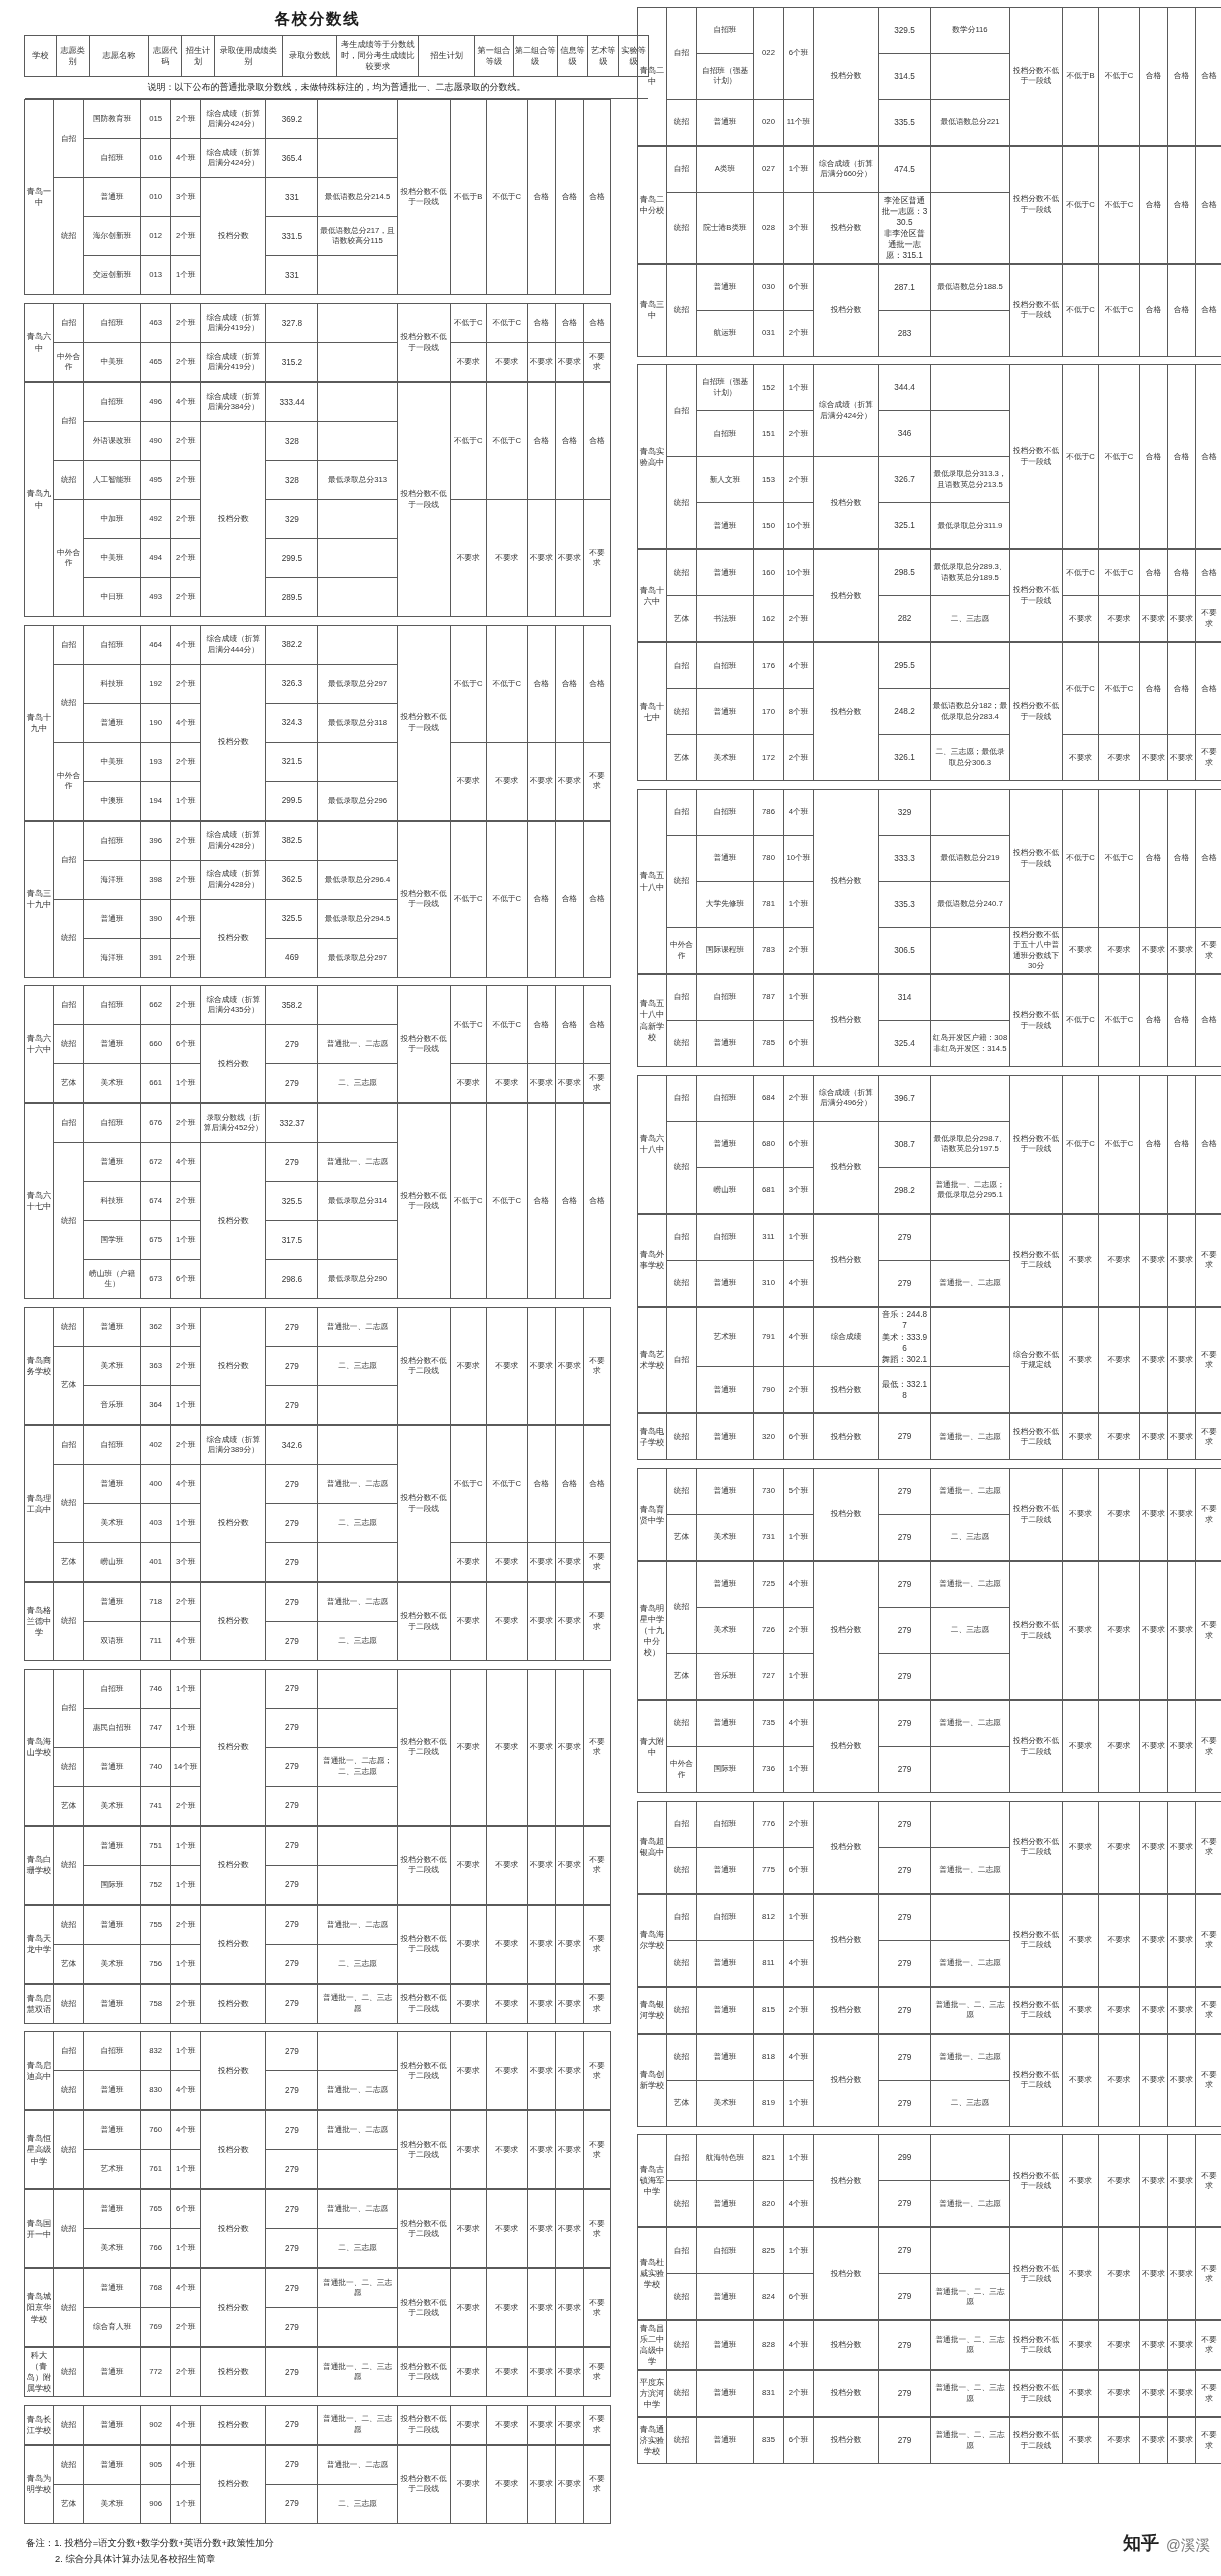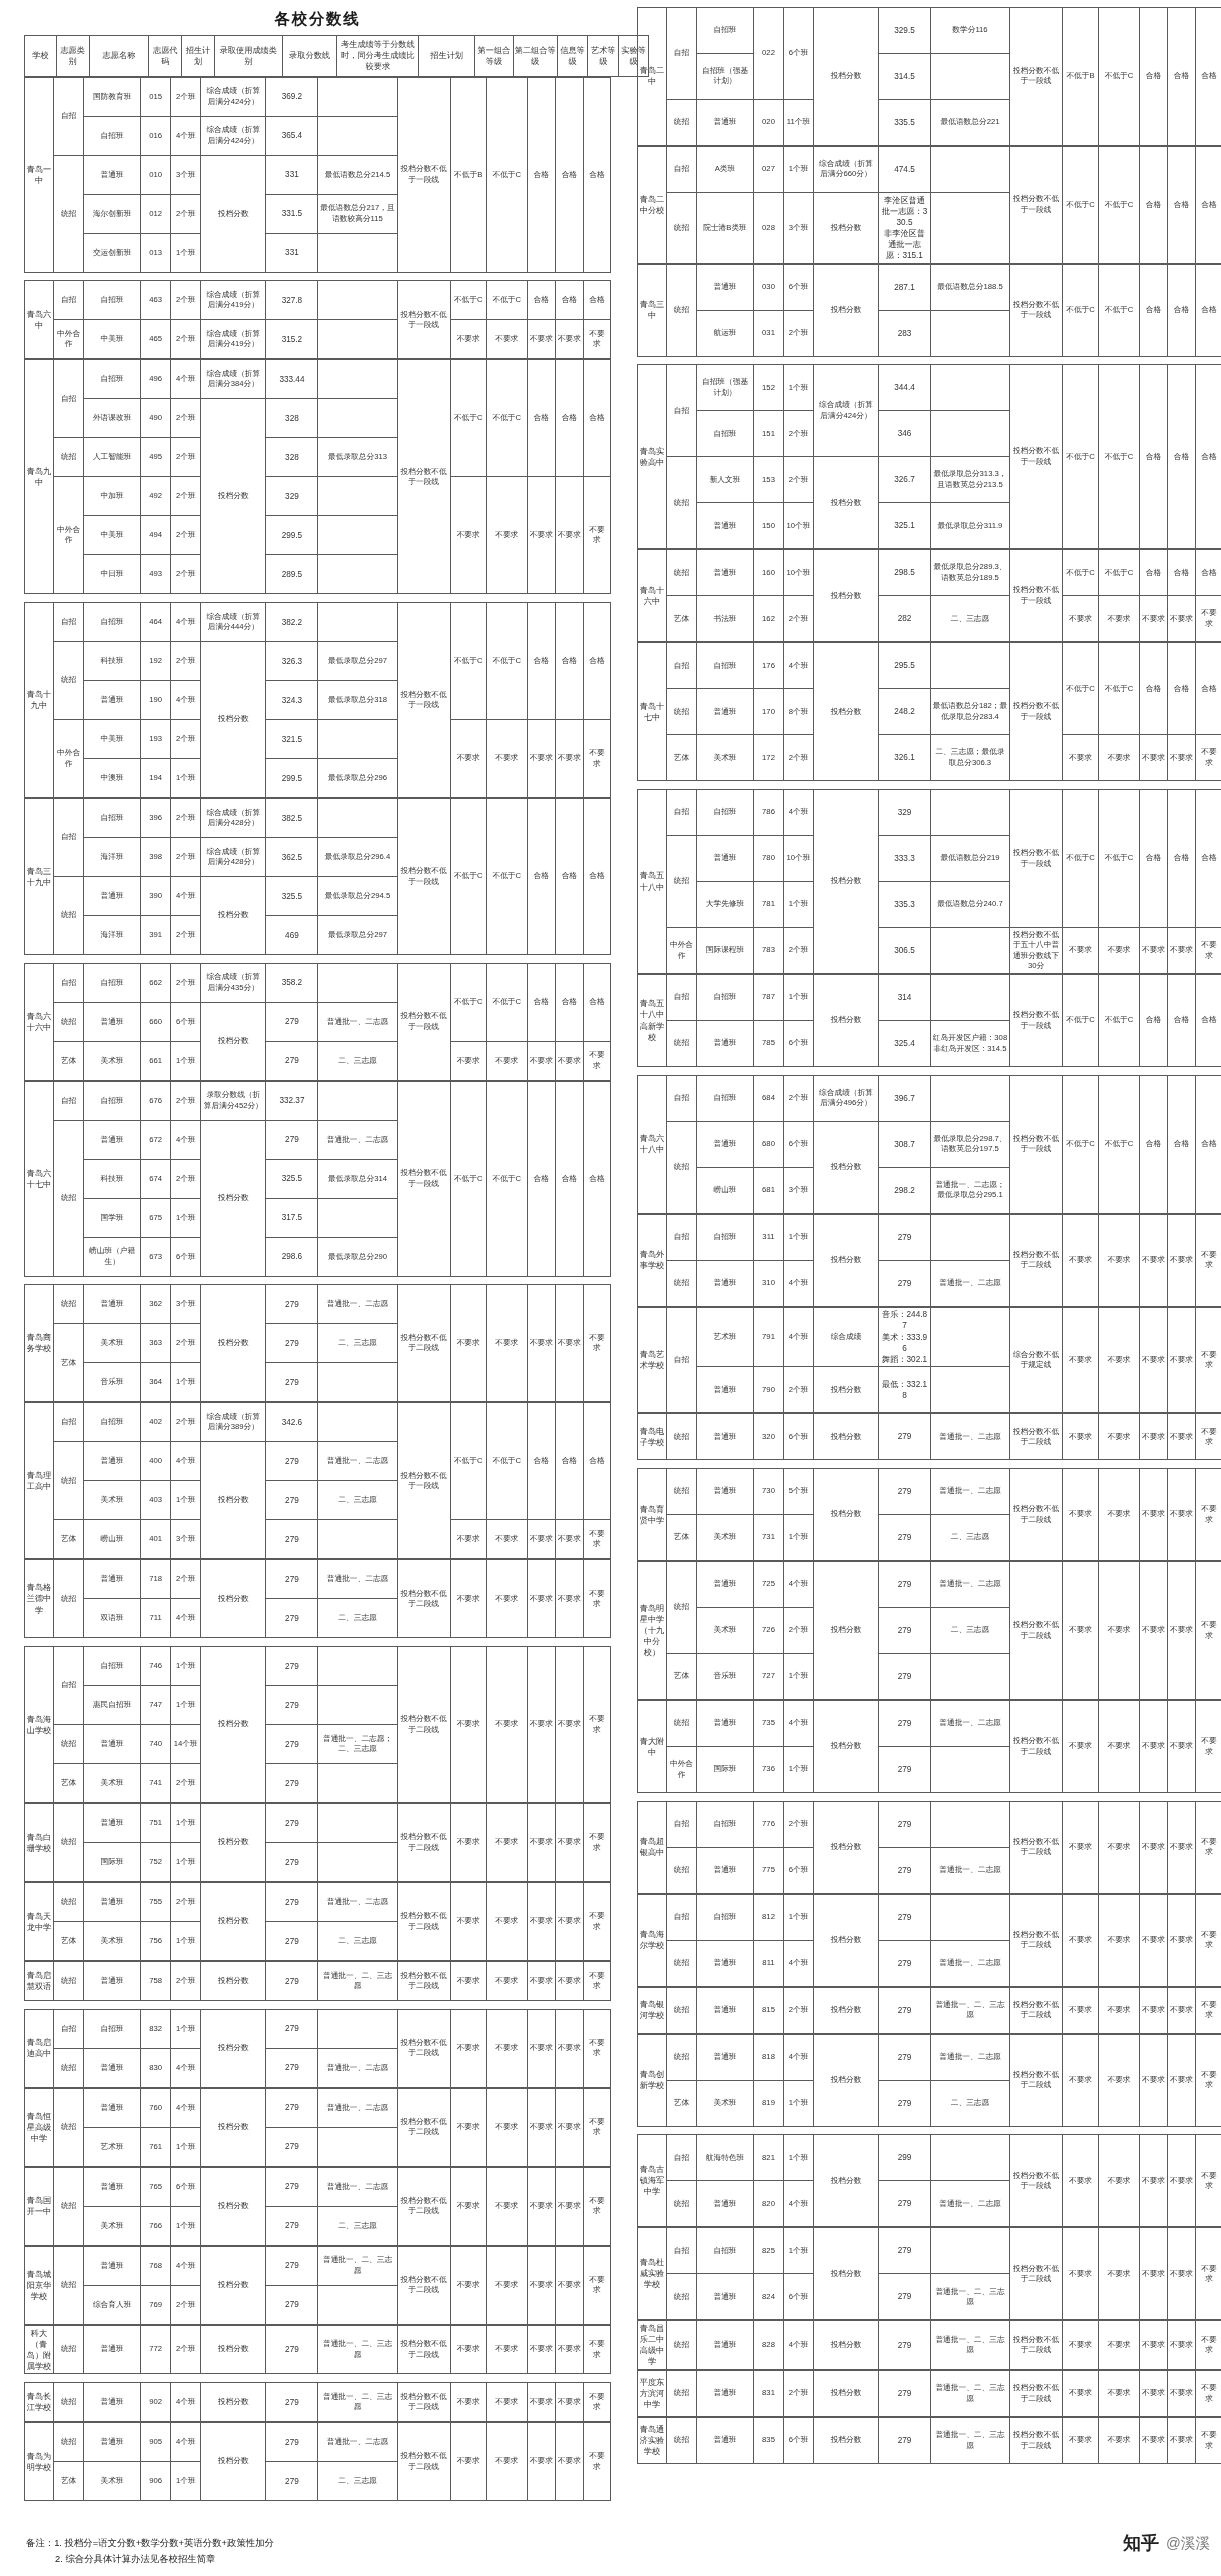--- a/index.html
+++ b/index.html
@@ -28,21 +28,21 @@
   .left-rows tr{height:39px;}
   .right-rows tr{height:46px;}
   .school{font-size:8.2px;}
   .score{font-size:8.2px;}
   .gap{height:7.7px;}
   #footer-notes{
     position:absolute;left:26px;top:2535px;font-size:9.4px;color:#222;line-height:1.7;
   }
   #footer-notes .n2{padding-left:29px;}
   #watermark{
-    position:absolute;right:12px;top:2531px;display:flex;align-items:center;gap:6.9px;
+    position:absolute;right:12px;top:2531px;display:flex;align-items:flex-end;gap:6.9px;
   }
   #watermark .brand{font-size:18px;font-weight:bold;color:#1f1f1f;}
   #watermark .user{font-size:14.6px;color:#7b7b7b;}
 </style>
 </head>
 <body>
 
 <div class="block" id="left-block">
   <div class="doc-title">各校分数线</div>
   <table>
@@ -56,20 +56,23 @@
           <th style="width: 65px;">录取使用成绩类别</th>
           <th style="width: 52px;">录取分数线</th>
           <th style="width: 79px;">考生成绩等于分数线时，同分考生成绩比较要求</th>
           <th style="width: 53px;">招生计划</th>
           <th style="width: 36px;">第一组合等级</th>
           <th style="width: 41px;">第二组合等级</th>
           <th style="width: 28px;">信息等级</th>
           <th style="width: 28px;">艺术等级</th>
           <th style="width: 27px;">实验等级</th>
         </tr>
+      <tr>
+        <td id="note-cell" class="note-row" style="border-left:none;border-right:none;" colspan="14">说明：以下公布的普通批录取分数线，未做特殊标注的，均为普通批一、二志愿录取的分数线。</td>
+      </tr>
     </tbody>
   </table>
   <div id="left-sections" class="left-rows">
       <table>
         <colgroup>
           <col style="width: 29px;">
           <col style="width: 30px;">
           <col style="width: 57px;">
           <col style="width: 30px;">
           <col style="width: 30px;">

